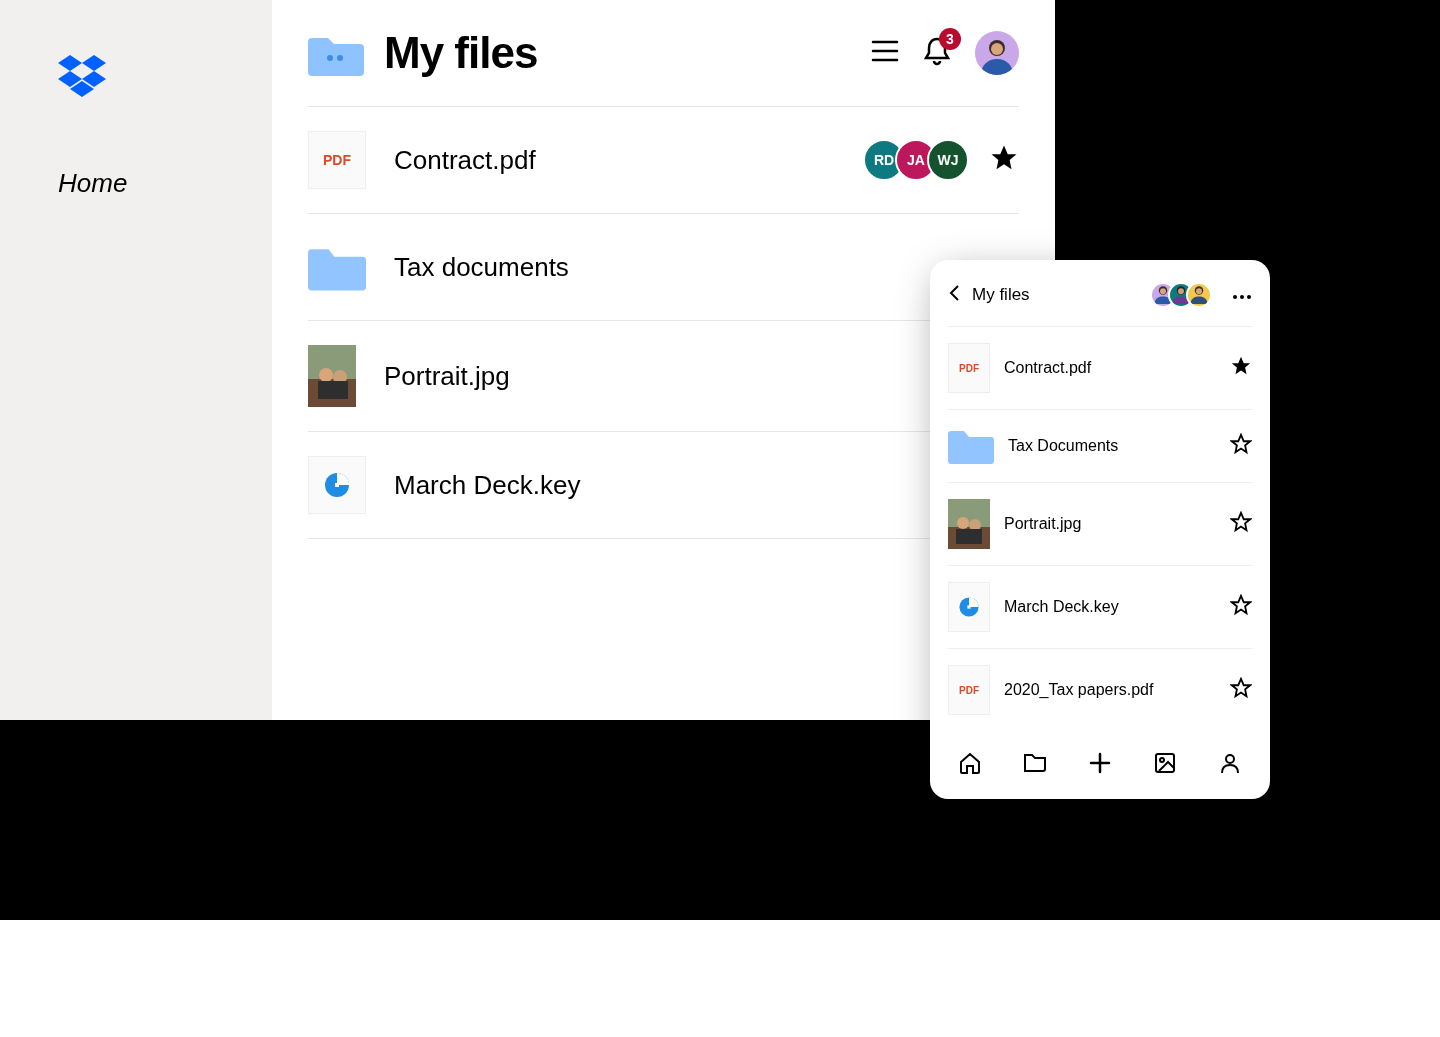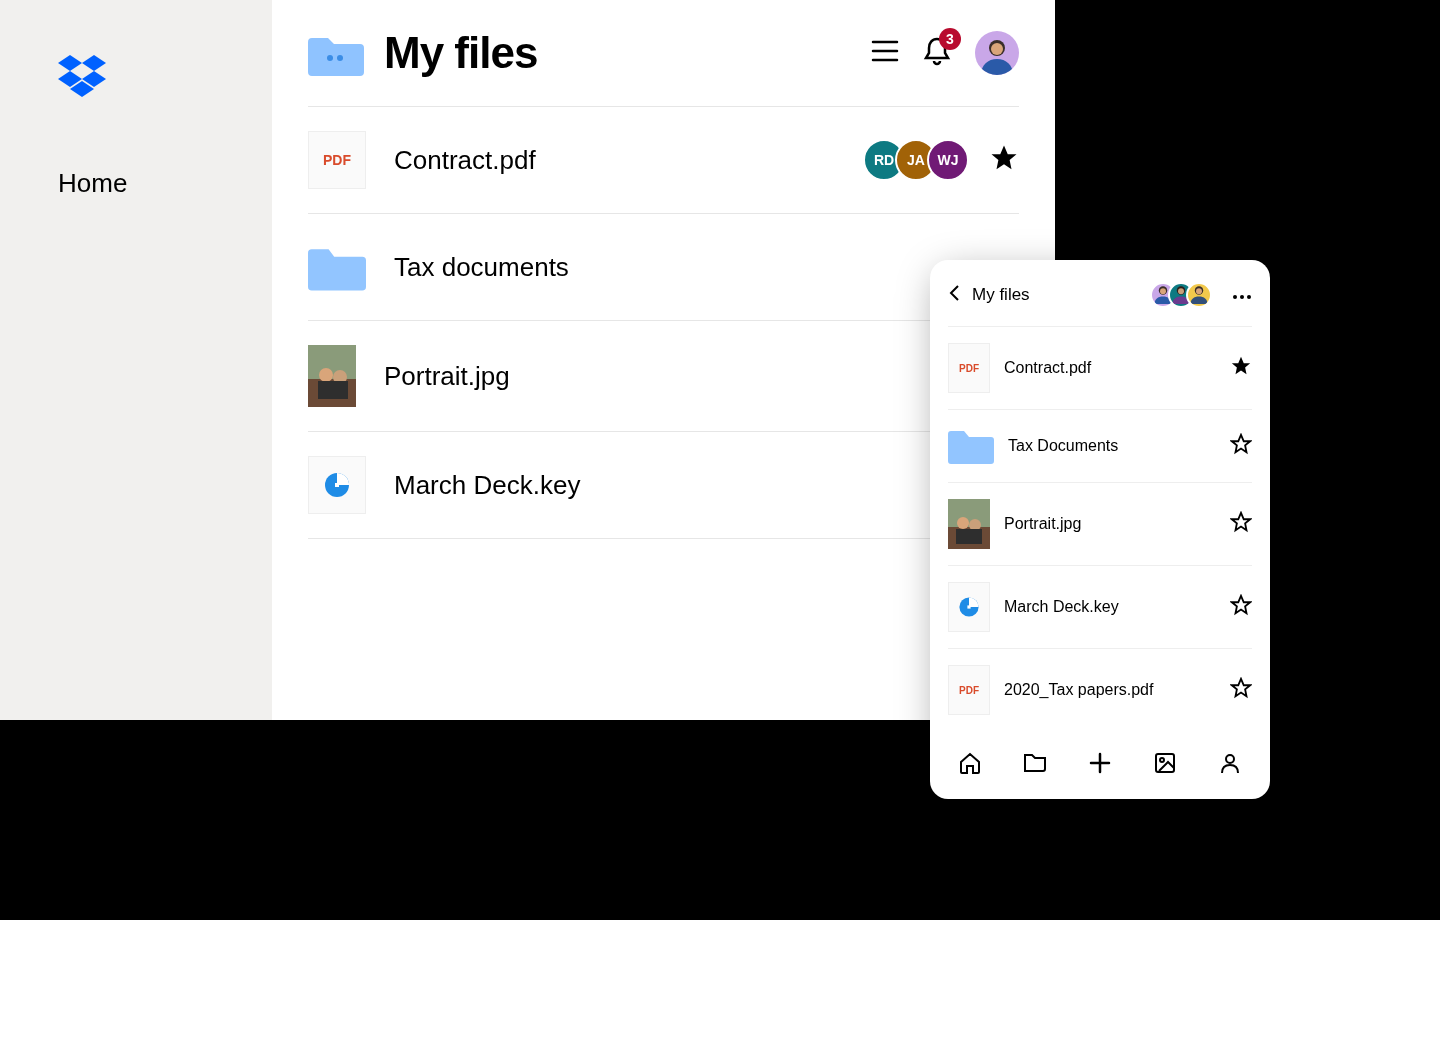--- a/index.html
+++ b/index.html
@@ -12,20 +12,21 @@
     background: #f1f0ee;
     position: absolute;
     top: 0; left: 0;
   }
 
   .sidebar {
     width: 272px;
     background: #f1f0ee;
     padding-top: 55px;
     padding-left: 58px;
+    font-style: italic;
   }
   .sidebar .logo { margin-bottom: 55px; }
   .sidebar .nav-item {
     font-size: 26px;
     color: #000;
     padding: 12px 0;
     cursor: pointer;
   }
 
   .main {
@@ -85,22 +86,22 @@
   .member-stack { display:flex; }
   .member-chip {
     width:42px;height:42px;border-radius:50%;
     display:flex;align-items:center;justify-content:center;
     color:#fff;font-size:14px;font-weight:600;
     border:2px solid #fff;
     margin-left:-10px;
   }
   .member-chip:first-child{margin-left:0;text-align:right;}
   .chip-teal{background:#0d7a82;}
-  .chip-pink{background:#a16207;}
-  .chip-blue{background:#701a75;color:#fff;}
+  .chip-pink{background:#be185d;}
+  .chip-blue{background:#14532d;color:#fff;}
 
   .star { cursor:pointer; }
 
   
   .mobile {
     position:absolute;
     top: 260px;
     left: 930px;
     width: 340px;
     background:#fff;

